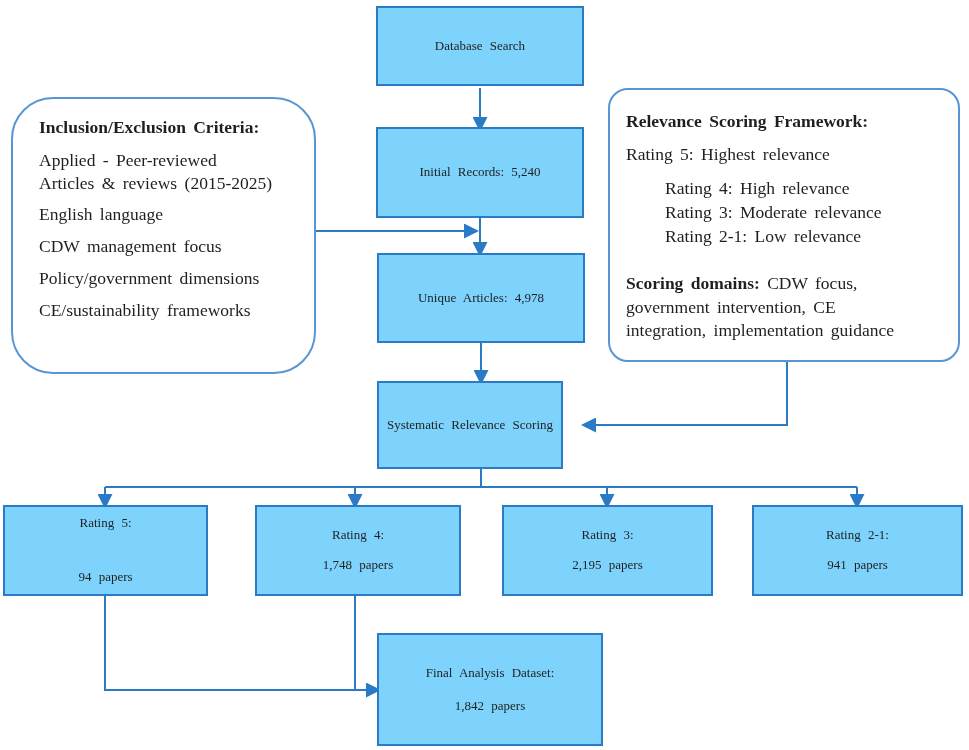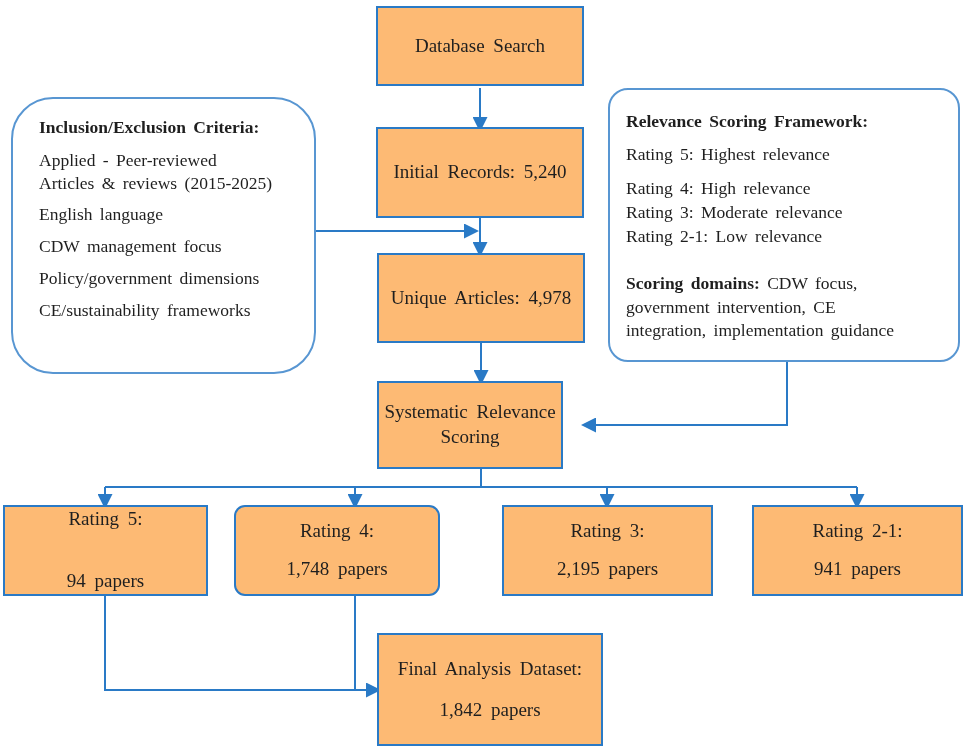--- a/index.html
+++ b/index.html
@@ -18,27 +18,27 @@
   }
   .connectors {
     position: absolute;
     left: 0; top: 0;
     width: 969px; height: 750px;
     pointer-events: none;
   }
   .fbox {
     position: absolute;
     border: 2px solid #2a7ac6;
-    background: #fdba74;
+    background: #7dd3fc;
     display: flex;
     flex-direction: column;
     align-items: center;
     justify-content: center;
     text-align: center;
-    font-size: 19px;
+    font-size: 13px;
     word-spacing: 4px;
     line-height: 1.3;
     box-sizing: border-box;
   }
   .rbox {
     position: absolute;
     border: 2px solid #5896d2;
     border-radius: 42px;
     background: #ffffff;
     box-sizing: border-box;
@@ -58,20 +58,21 @@
   }
   .crit-item {
     margin-bottom: 9px;
     white-space: pre-line;
   }
   .fw-rating-top {
     margin-bottom: 10px;
   }
   .fw-rating {
     line-height: 1.38;
+    margin-left: 39px;
   }
   .fw-domains {
     margin-top: 24px;
     line-height: 1.35;
   }
   .fw-domains-label {
     font-weight: bold;
   }
   .fw-domains-text {
     white-space: pre-line;
@@ -153,21 +154,21 @@
 integration, implementation guidance</span>
       </div>
     </div>
   </div>
 
   <div class="fbox" style="left:3px; top:505px; width:205px; height:91px;gap:24px;">
     <span>Rating 5:</span>
     <span class="count-line">94 papers</span>
   </div>
 
-  <div class="fbox" style="left:234px; top:505px; width:206px; height:91px;border-radius:11px;">
+  <div class="fbox" style="left:255px; top:505px; width:206px; height:91px;">
     <span>Rating 4:</span>
     <span class="count-line">1,748 papers</span>
   </div>
 
   <div class="fbox" style="left:502px; top:505px; width:211px; height:91px;">
     <span>Rating 3:</span>
     <span class="count-line">2,195 papers</span>
   </div>
 
   <div class="fbox" style="left:752px; top:505px; width:211px; height:91px;">

